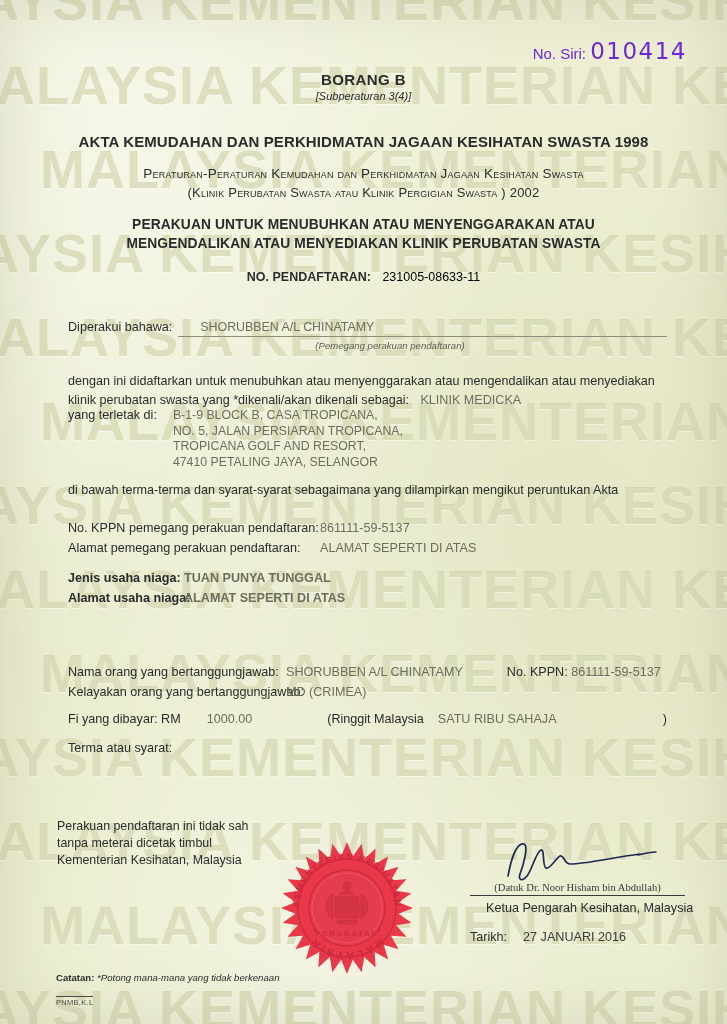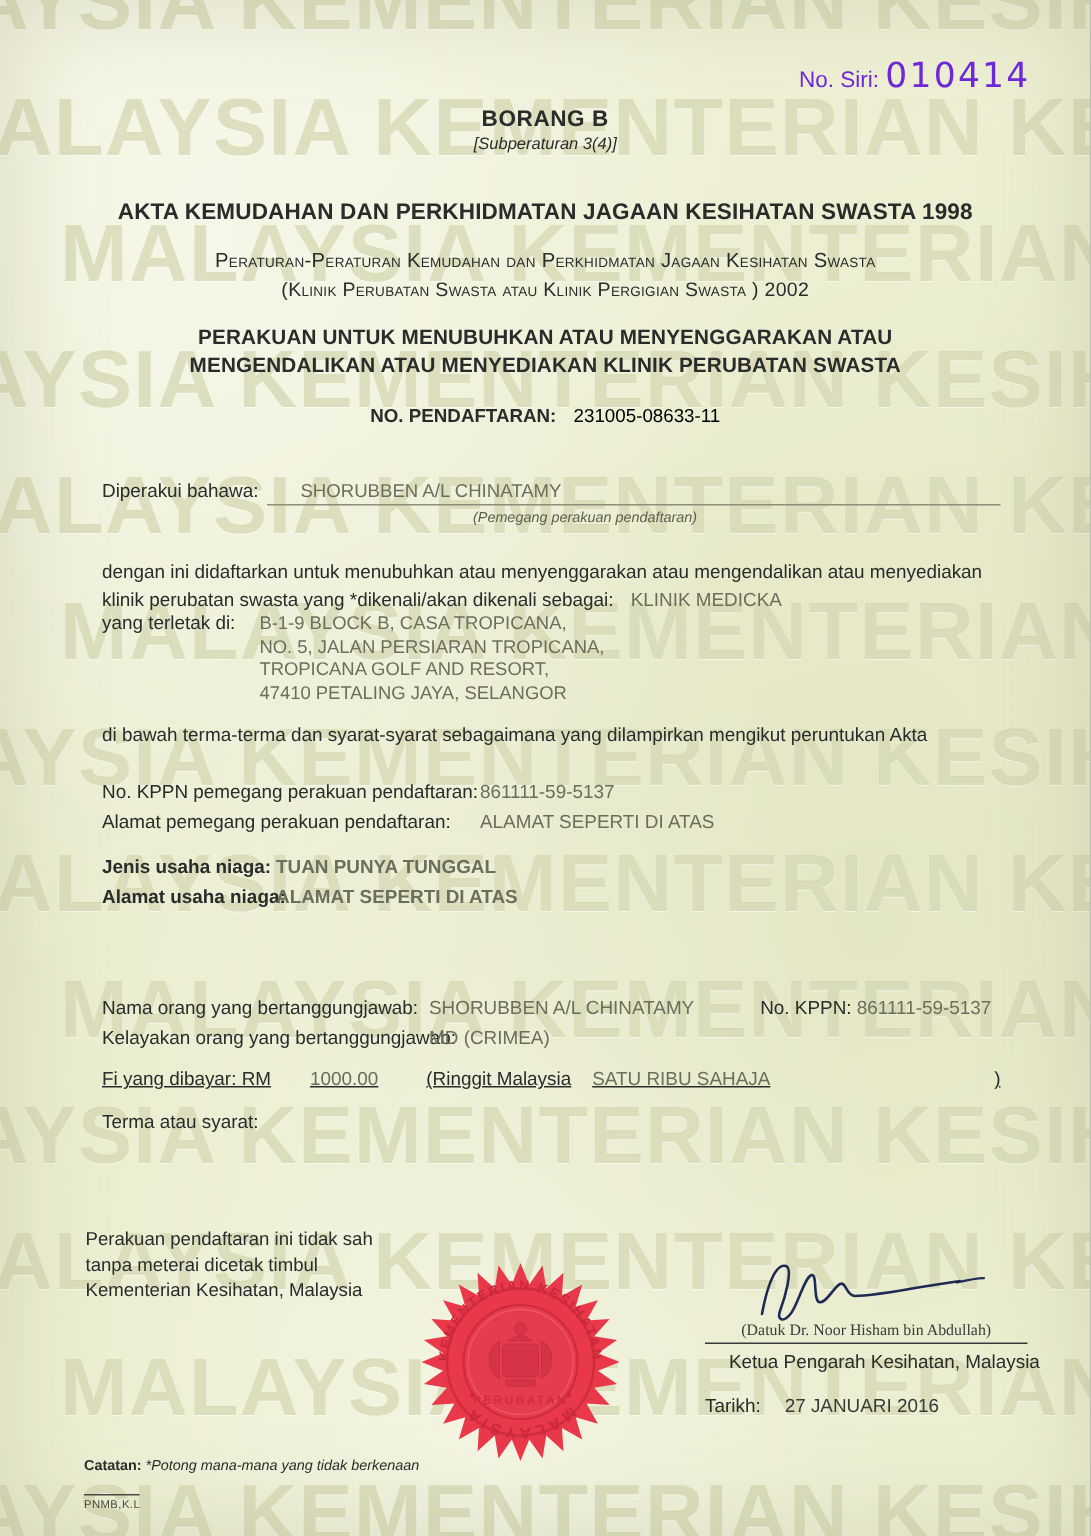--- a/index.html
+++ b/index.html
@@ -219,24 +219,23 @@
   .blk-resp .kppn-right .num { color: #6d6d5d; }
 
   .fi-line {
     position: absolute;
     top: 712px;
     left: 68px;
     right: 60px;
     font-size: 12.6px;
     display: flex;
     align-items: center;
-    text-decoration: underline;
   }
   .fi-line .amount { margin-left: 26px; color: #6d6d5d; }
-  .fi-line .rm-open { margin-left: 32px; }
+  .fi-line .rm-open { margin-left: 75px; }
   .fi-line .words { margin-left: 14px; color: #6d6d5d; }
   .fi-line .rm-close { margin-left: auto; }
 
   .terma {
     position: absolute;
     top: 741px;
     left: 68px;
     font-size: 12.6px;
   }
 

